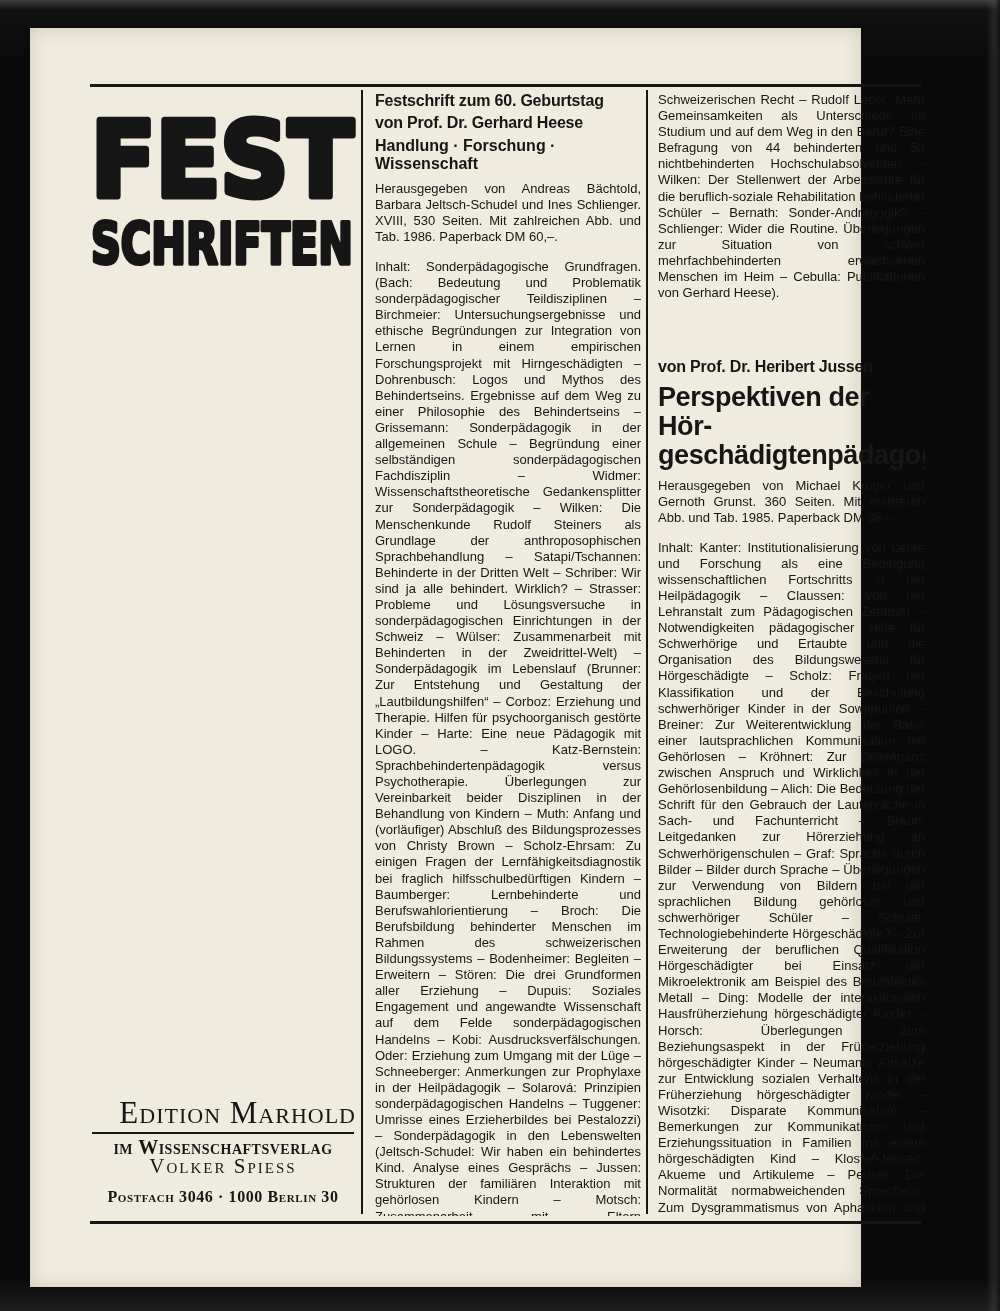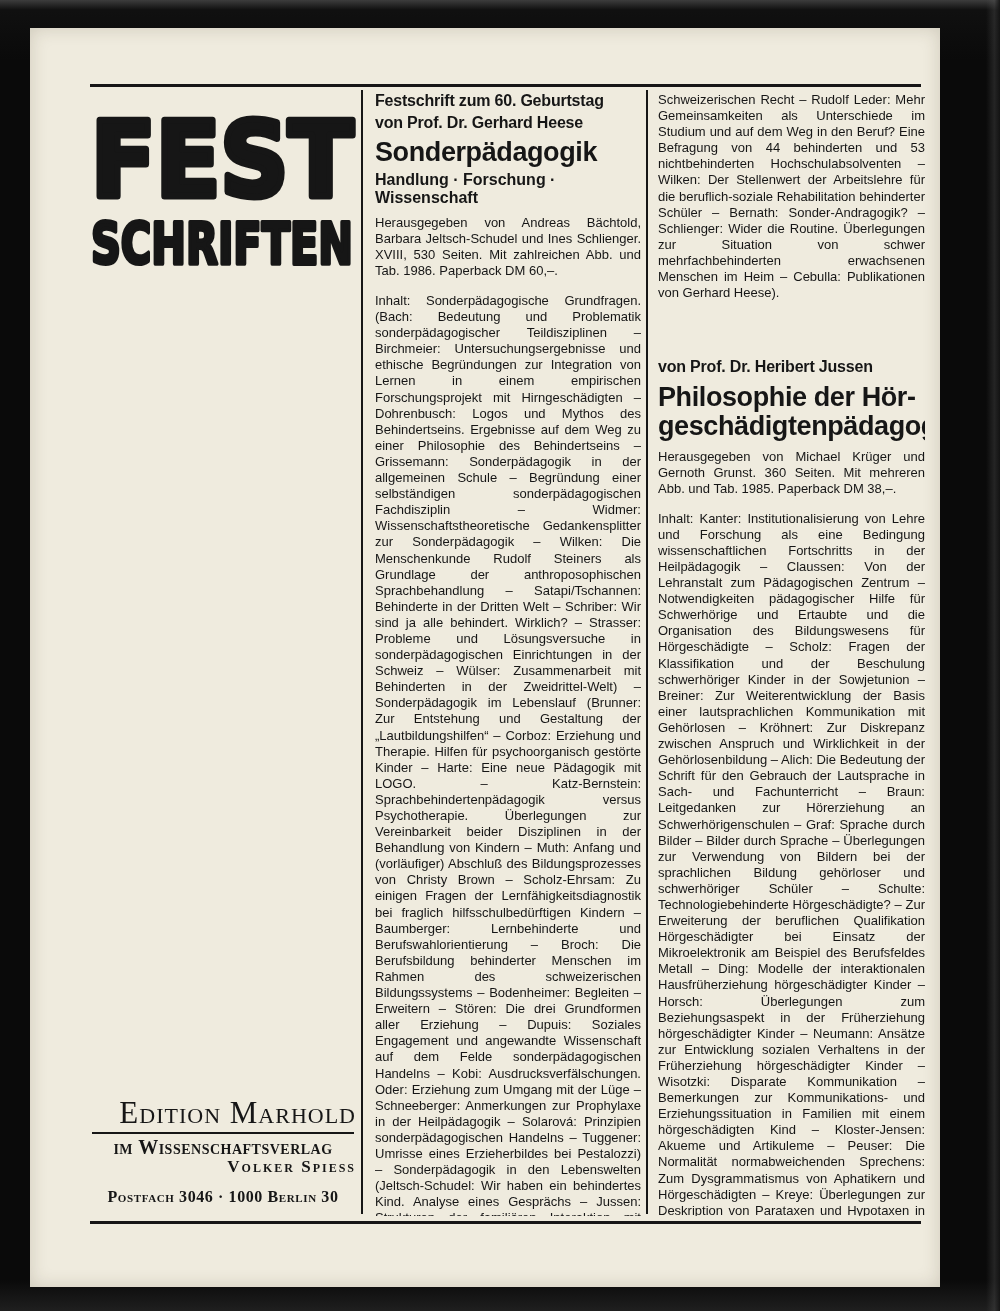--- a/index.html
+++ b/index.html
@@ -10,21 +10,21 @@
   *{margin:0;padding:0;box-sizing:border-box;}
   html,body{width:1000px;}
   body{
     width:1000px;height:1311px;position:relative;overflow:hidden;
     background:var(--frame,#0B0B0B);
     font-family:"Liberation Sans",sans-serif;
   }
   .stage{position:absolute;inset:0;background:linear-gradient(180deg,#3d3d3d 0px,#101010 10px,#0a0a0a 60px,#0a0a0a 1280px,#1f1f1f 1311px);}
   .stage-right-sheen{position:absolute;top:0;right:0;width:14px;height:100%;background:linear-gradient(90deg,rgba(70,70,70,0) 0,rgba(85,85,85,.35) 60%,rgba(20,20,20,.9) 100%);}
   .paper{
-    position:absolute;left:30px;top:28px;width:910px;height:1259px;
+    position:absolute;left:30px;top:28px;width:831px;height:1259px;
     background:var(--paper,#EFEBDE);
     box-shadow:inset 0 0 18px rgba(60,50,30,.18);
   }
   .rule{position:absolute;background:var(--ink,#161616);}
   .rule-top{left:60px;top:56px;width:831px;height:3px;}
   .rule-bottom{left:60px;top:1193px;width:831px;height:3px;}
   .vdivider{position:absolute;top:62px;width:2px;height:1124px;background:var(--ink,#161616);}
   .vd-1{left:331px;}
   .vd-2{left:616px;}
 
@@ -38,21 +38,21 @@
   .logo text{fill:var(--ink,#161616);stroke:var(--ink,#161616);stroke-linejoin:round;stroke-linecap:round;
     font-family:"DejaVu Sans",sans-serif;font-weight:bold;}
   .logo .fest{font-size:104px;stroke-width:7px;}
   .logo .schriften{font-size:57px;stroke-width:4px;}
 
   .imprint-block{position:absolute;left:0;bottom:12px;width:100%;text-align:center;
     font-family:"Liberation Serif",serif;font-variant:small-caps;color:var(--ink,#161616);}
   .imprint-name{font-size:31px;letter-spacing:1px;line-height:33px;white-space:nowrap;text-align:right;}
   .imprint-rule{height:2px;background:var(--ink,#161616);margin:3px 2px 4px 2px;}
   .imprint-sub{font-size:20px;line-height:19px;letter-spacing:.5px;font-weight:600;}
-  .imprint-sub2{font-size:17px;line-height:19px;letter-spacing:2px;font-weight:700;text-align:right;}
+  .imprint-sub2{font-size:21px;line-height:19px;letter-spacing:2px;font-weight:400;}
   .imprint-addr{font-size:16px;line-height:15px;letter-spacing:.6px;font-weight:600;margin-top:13px;}
 
   
   .bk-head{font-weight:bold;font-size:16px;line-height:21.5px;letter-spacing:-.2px;}
   .bk-head span{display:block;}
   .bk-title{font-weight:bold;font-size:27px;line-height:29px;letter-spacing:-.4px;margin-top:5px;}
   .bk-title span{display:block;}
   .bk-subtitle{font-weight:bold;font-size:16px;line-height:18px;margin-top:4px;}
   .bk-imprint{font-size:13px;line-height:16px;margin-top:8px;text-align:justify;}
   .bk-contents{font-size:13px;line-height:16.1px;margin-top:14px;text-align:justify;
@@ -86,35 +86,34 @@
         <div class="imprint-sub2">Volker Spiess</div>
         <div class="imprint-addr">Postfach 3046 · 1000 Berlin 30</div>
       </div>
     </div>
 
     <div class="col col-mid">
       <div class="bk-head">
         <span>Festschrift zum 60. Geburtstag</span>
         <span>von Prof. Dr. Gerhard Heese</span>
       </div>
-      <div class="bk-title">Sonderpädagogik</div>
       <div class="bk-subtitle">Handlung · Forschung · Wissenschaft</div>
       <p class="bk-imprint" lang="de">Herausgegeben von Andreas Bächtold, Barbara Jeltsch-Schudel und Ines Schlienger. XVIII, 530 Seiten. Mit zahlreichen Abb. und Tab. 1986. Paperback DM 60,–.</p>
       <p class="bk-contents" lang="de">Inhalt: Sonderpädagogische Grundfragen. (Bach: Bedeutung und Problematik sonderpädagogischer Teildisziplinen – Birchmeier: Untersuchungsergebnisse und ethische Begründungen zur Integration von Lernen in einem empirischen Forschungsprojekt mit Hirngeschädigten – Dohrenbusch: Logos und Mythos des Behindertseins. Ergebnisse auf dem Weg zu einer Philosophie des Behindertseins – Grissemann: Sonderpädagogik in der allgemeinen Schule – Begründung einer selbständigen sonderpädagogischen Fachdisziplin – Widmer: Wissenschaftstheoretische Gedankensplitter zur Sonderpädagogik – Wilken: Die Menschenkunde Rudolf Steiners als Grundlage der anthroposophischen Sprachbehandlung – Satapi/Tschannen: Behinderte in der Dritten Welt – Schriber: Wir sind ja alle behindert. Wirklich? – Strasser: Probleme und Lösungsversuche in sonderpädagogischen Einrichtungen in der Schweiz – Wülser: Zusammenarbeit mit Behinderten in der Zweidrittel-Welt) – Sonderpädagogik im Lebenslauf (Brunner: Zur Entstehung und Gestaltung der „Lautbildungshilfen“ – Corboz: Erziehung und Therapie. Hilfen für psychoorganisch gestörte Kinder – Harte: Eine neue Pädagogik mit LOGO. – Katz-Bernstein: Sprachbehindertenpädagogik versus Psychotherapie. Überlegungen zur Vereinbarkeit beider Disziplinen in der Behandlung von Kindern – Muth: Anfang und (vorläufiger) Abschluß des Bildungsprozesses von Christy Brown – Scholz-Ehrsam: Zu einigen Fragen der Lernfähigkeitsdiagnostik bei fraglich hilfsschulbedürftigen Kindern – Baumberger: Lernbehinderte und Berufswahlorientierung – Broch: Die Berufsbildung behinderter Menschen im Rahmen des schweizerischen Bildungssystems – Bodenheimer: Begleiten – Erweitern – Stören: Die drei Grundformen aller Erziehung – Dupuis: Soziales Engagement und angewandte Wissenschaft auf dem Felde sonderpädagogischen Handelns – Kobi: Ausdrucksverfälschungen. Oder: Erziehung zum Umgang mit der Lüge – Schneeberger: Anmerkungen zur Prophylaxe in der Heilpädagogik – Solarová: Prinzipien sonderpädagogischen Handelns – Tuggener: Umrisse eines Erzieherbildes bei Pestalozzi) – Sonderpädagogik in den Lebenswelten (Jeltsch-Schudel: Wir haben ein behindertes Kind. Analyse eines Gesprächs – Jussen: Strukturen der familiären Interaktion mit gehörlosen Kindern – Motsch: Zusammenarbeit mit Eltern sprachentwicklungsgestörter Kinder – Bächtold: Soziale Kontrolle gegenüber behinderten Jugendlichen im Zusammenhang mit sozio-kulturellen Orientierungen und gesellschaftlichem Wandel – Nüscheler: Behinderte im</p>
     </div>
 
     <div class="col col-right">
       <p class="contents-cont" lang="de">Schweizerischen Recht – Rudolf Leder: Mehr Gemeinsamkeiten als Unterschiede im Studium und auf dem Weg in den Beruf? Eine Befragung von 44 behinderten und 53 nichtbehinderten Hochschulabsolventen – Wilken: Der Stellenwert der Arbeitslehre für die beruflich-soziale Rehabilitation behinderter Schüler – Bernath: Sonder-Andragogik? – Schlienger: Wider die Routine. Überlegungen zur Situation von schwer mehrfachbehinderten erwachsenen Menschen im Heim – Cebulla: Publikationen von Gerhard Heese).</p>
 
       <div class="book2">
         <div class="bk-head">
           <span>von Prof. Dr. Heribert Jussen</span>
         </div>
         <div class="bk-title">
-          <span>Philosophie der Hör-</span>
+          <span>Perspektiven der Hör-</span>
           <span>geschädigtenpädagogik</span>
         </div>
         <p class="bk-imprint" lang="de">Herausgegeben von Michael Krüger und Gernoth Grunst. 360 Seiten. Mit mehreren Abb. und Tab. 1985. Paperback DM 38,–.</p>
         <p class="bk-contents" lang="de">Inhalt: Kanter: Institutionalisierung von Lehre und Forschung als eine Bedingung wissenschaftlichen Fortschritts in der Heilpädagogik – Claussen: Von der Lehranstalt zum Pädagogischen Zentrum – Notwendigkeiten pädagogischer Hilfe für Schwerhörige und Ertaubte und die Organisation des Bildungswesens für Hörgeschädigte – Scholz: Fragen der Klassifikation und der Beschulung schwerhöriger Kinder in der Sowjetunion – Breiner: Zur Weiterentwicklung der Basis einer lautsprachlichen Kommunikation mit Gehörlosen – Kröhnert: Zur Diskrepanz zwischen Anspruch und Wirklichkeit in der Gehörlosenbildung – Alich: Die Bedeutung der Schrift für den Gebrauch der Lautsprache in Sach- und Fachunterricht – Braun: Leitgedanken zur Hörerziehung an Schwerhörigenschulen – Graf: Sprache durch Bilder – Bilder durch Sprache – Überlegungen zur Verwendung von Bildern bei der sprachlichen Bildung gehörloser und schwerhöriger Schüler – Schulte: Technologiebehinderte Hörgeschädigte? – Zur Erweiterung der beruflichen Qualifikation Hörgeschädigter bei Einsatz der Mikroelektronik am Beispiel des Berufsfeldes Metall – Ding: Modelle der interaktionalen Hausfrüherziehung hörgeschädigter Kinder – Horsch: Überlegungen zum Beziehungsaspekt in der Früherziehung hörgeschädigter Kinder – Neumann: Ansätze zur Entwicklung sozialen Verhaltens in der Früherziehung hörgeschädigter Kinder – Wisotzki: Disparate Kommunikation – Bemerkungen zur Kommunikations- und Erziehungssituation in Familien mit einem hörgeschädigten Kind – Kloster-Jensen: Akueme und Artikuleme – Peuser: Die Normalität normabweichenden Sprechens: Zum Dysgrammatismus von Aphatikern und Hörgeschädigten – Kreye: Überlegungen zur Deskription von Parataxen und Hypotaxen in Schriftkonstituierten Texten – Winter: Die synchrone Wortfamilie – Grunst: Wortbedeutung und Sprachverwendungswissen – Veröffentlichungen von Prof. Dr. Heribert Jussen.</p>
       </div>
     </div>
   </div>
 </div>
 
 </body></html>

